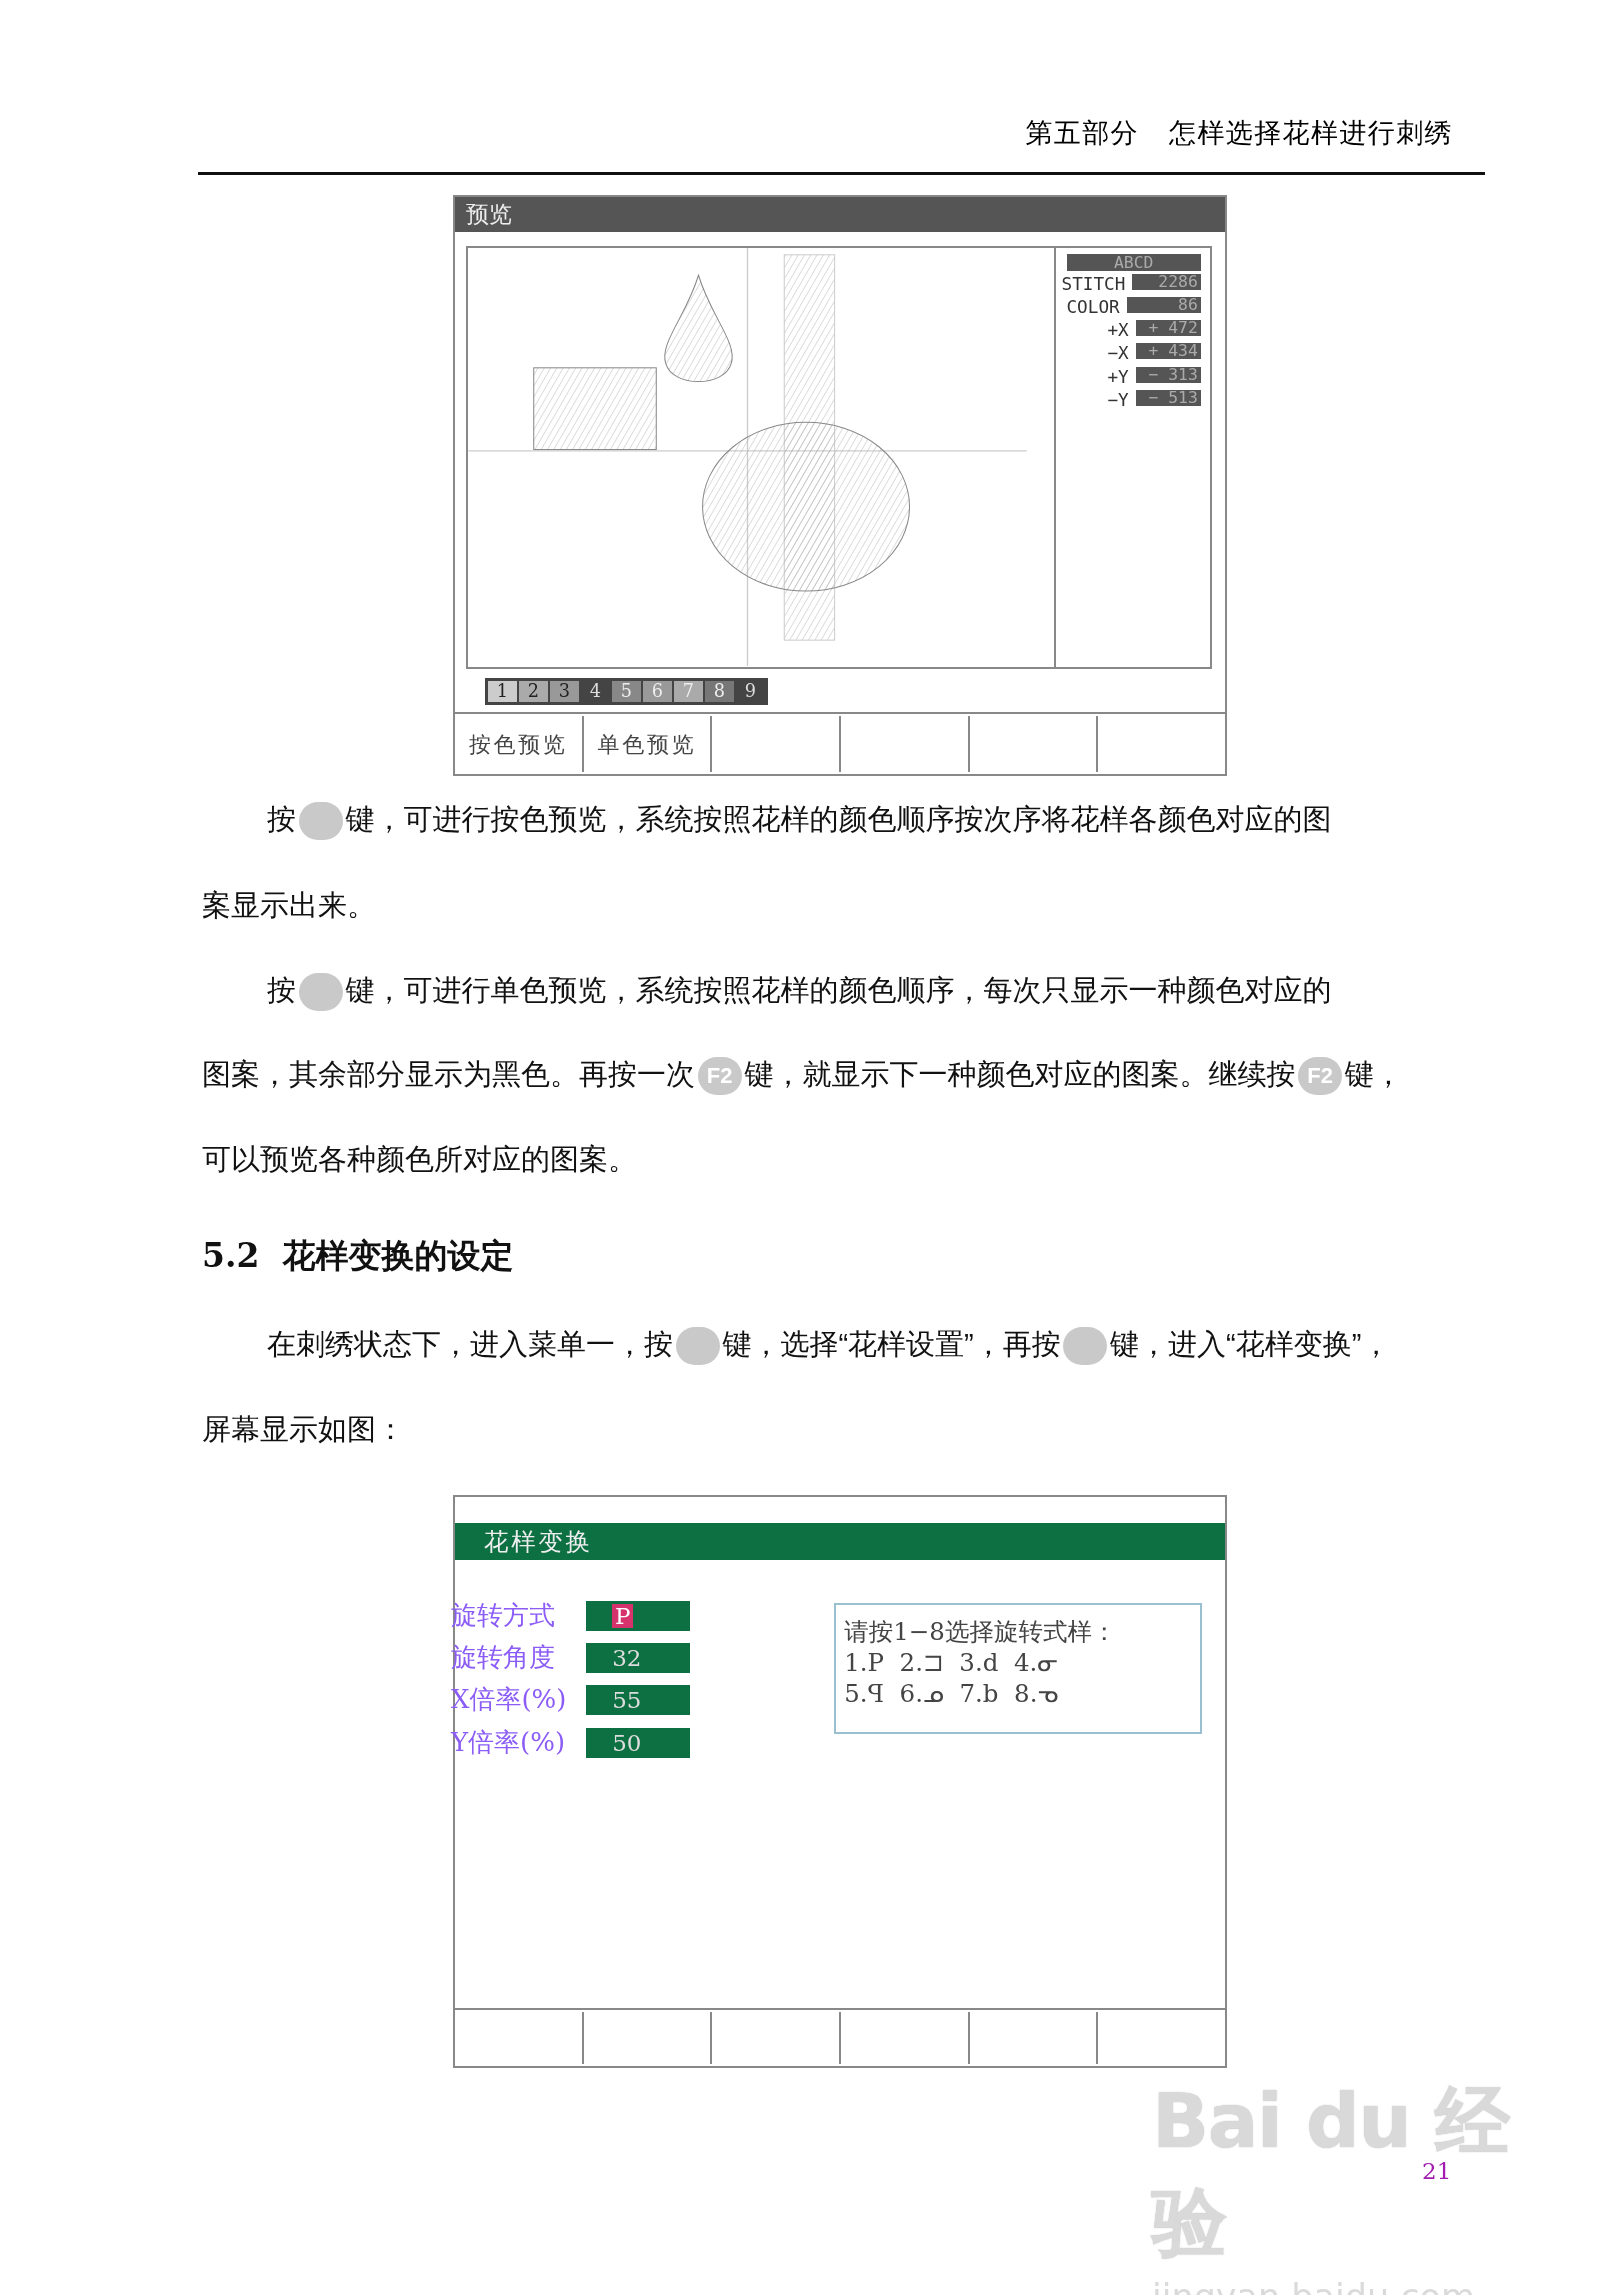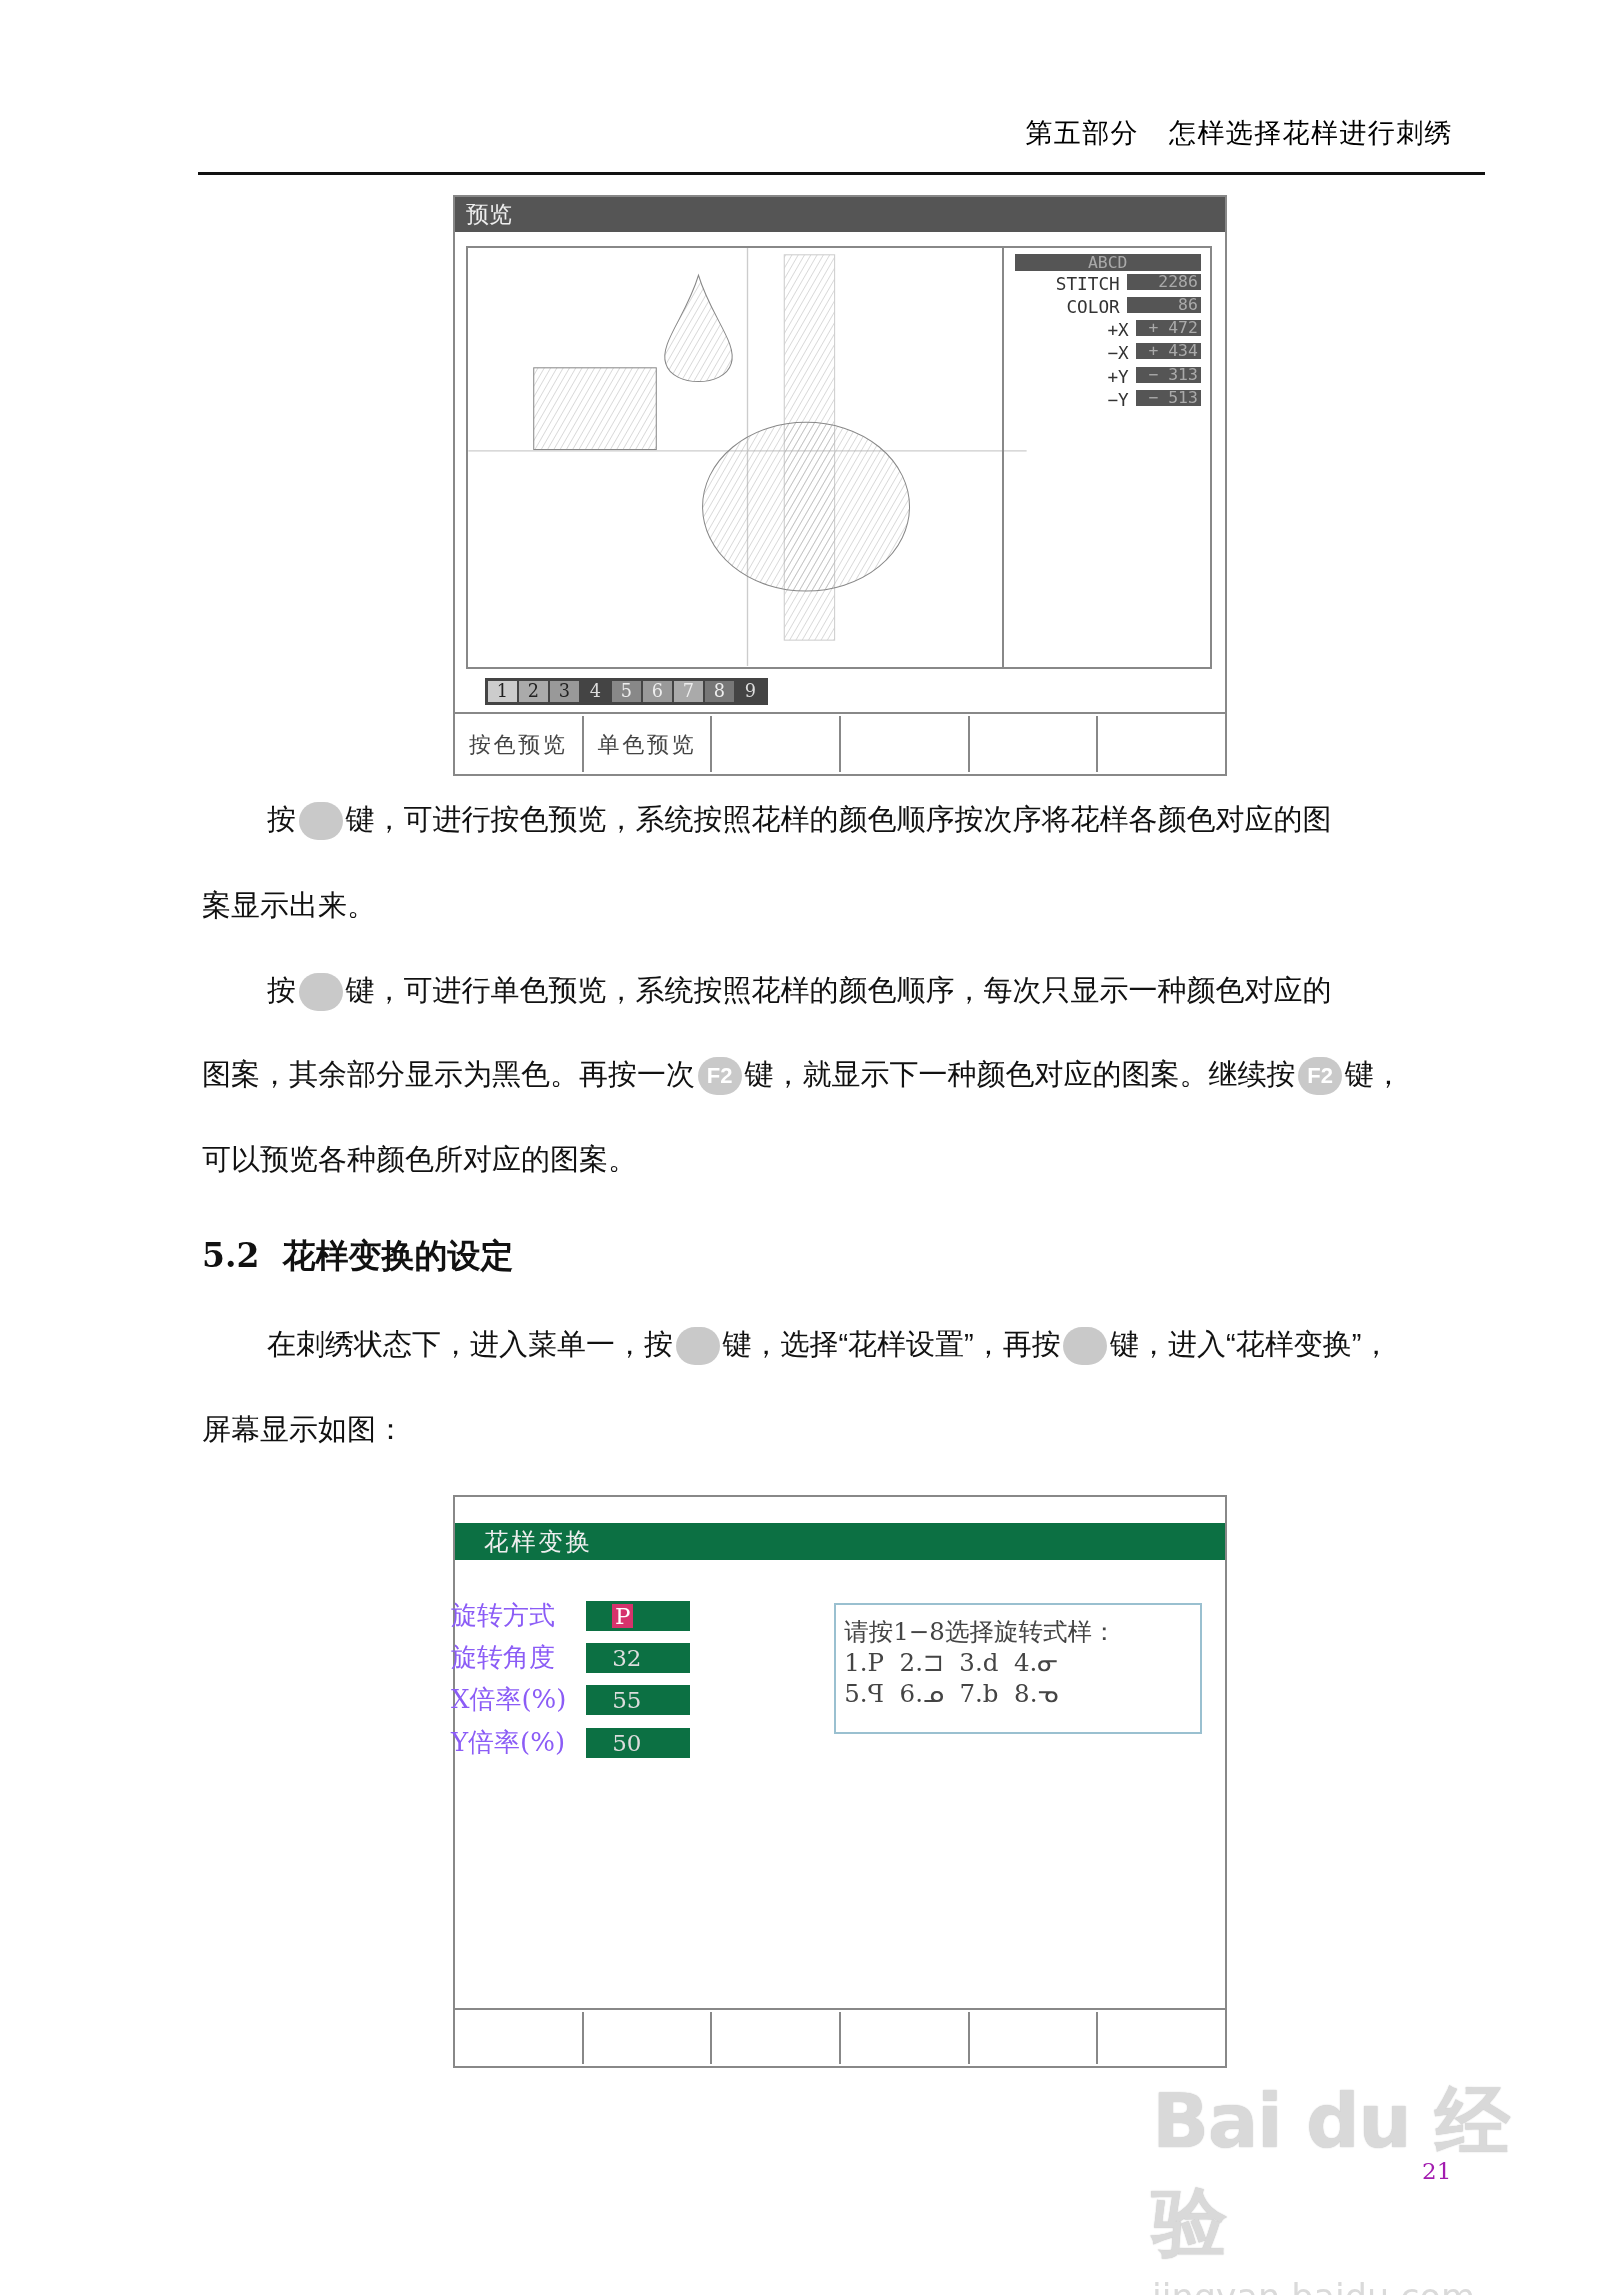--- a/index.html
+++ b/index.html
@@ -7,21 +7,21 @@
          font-family: "DejaVu Serif", serif; color: #111; }
   .running-head { position: absolute; top: 115px; right: 170px; font-size: 27px; color: #000000; letter-spacing: 1.4px; }
   .running-head .gap { display: inline-block; width: 30px; }
   .head-rule { position: absolute; top: 172px; left: 198px; width: 1287px; height: 2.7px; background: #111; }
 
   
   .screen { position: absolute; background: #fff; border: 2px solid #888; box-sizing: border-box; }
   .screen1 { left: 453px; top: 195px; width: 774px; height: 581px; }
   .title-bar1 { height: 35px; background: #555; color: #eee; font-size: 23px; padding-left: 11px; line-height: 35px; }
   .canvas { position: absolute; left: 11px; top: 49px; width: 746px; height: 423px; border: 2px solid #888; box-sizing: border-box; background:#fff; }
-  .info-panel { position: absolute; right: 0; top: 0; width: 208px; height: 100%; border-left: 2px solid #888; box-sizing: border-box; }
+  .info-panel { position: absolute; right: 0; top: 0; width: 156px; height: 100%; border-left: 2px solid #888; box-sizing: border-box; }
   .info-row { position: absolute; left: 5.5px; right: 9.5px; height: 19px; display: flex; align-items: flex-start; justify-content: flex-end; font-family: "DejaVu Sans Mono", monospace; font-size: 17.7px; color: #333; }
   .info-row .lbl { margin-right: 6.8px; }
   .info-row .val { background: #555; color: #aaa; height: 16.4px; line-height: 16.4px; text-align: right; padding-right: 2.7px; font-size: 16.4px; box-sizing: border-box; }
   .info-name { position: absolute; left: 11px; right: 9.5px; top: 5.5px; height: 17.7px; background: #555; color: #aaa; text-align: center; font-family: "DejaVu Sans Mono", monospace; font-size: 16.4px; line-height: 17.7px; }
   .color-strip { position: absolute; left: 30px; top: 481px; display: flex; background: #444; padding: 2px; }
   .color-cell { width: 31px; height: 23px; box-sizing: border-box; border: 1.4px solid #444; font-size: 17.7px; line-height: 20.4px; text-align: center; color: #222; }
   .fkeys { position: absolute; left: 0; right: 0; bottom: 0; height: 60px; display: flex; border-top: 2px solid #888; }
   .fkey { flex: 1; border-right: 2px solid #888; font-size: 22px; color: #444; line-height: 57px; text-align: center; letter-spacing: 2.7px; box-sizing: border-box; margin: 2px 0; }
   .fkey:last-child { border-right: none; }
 

